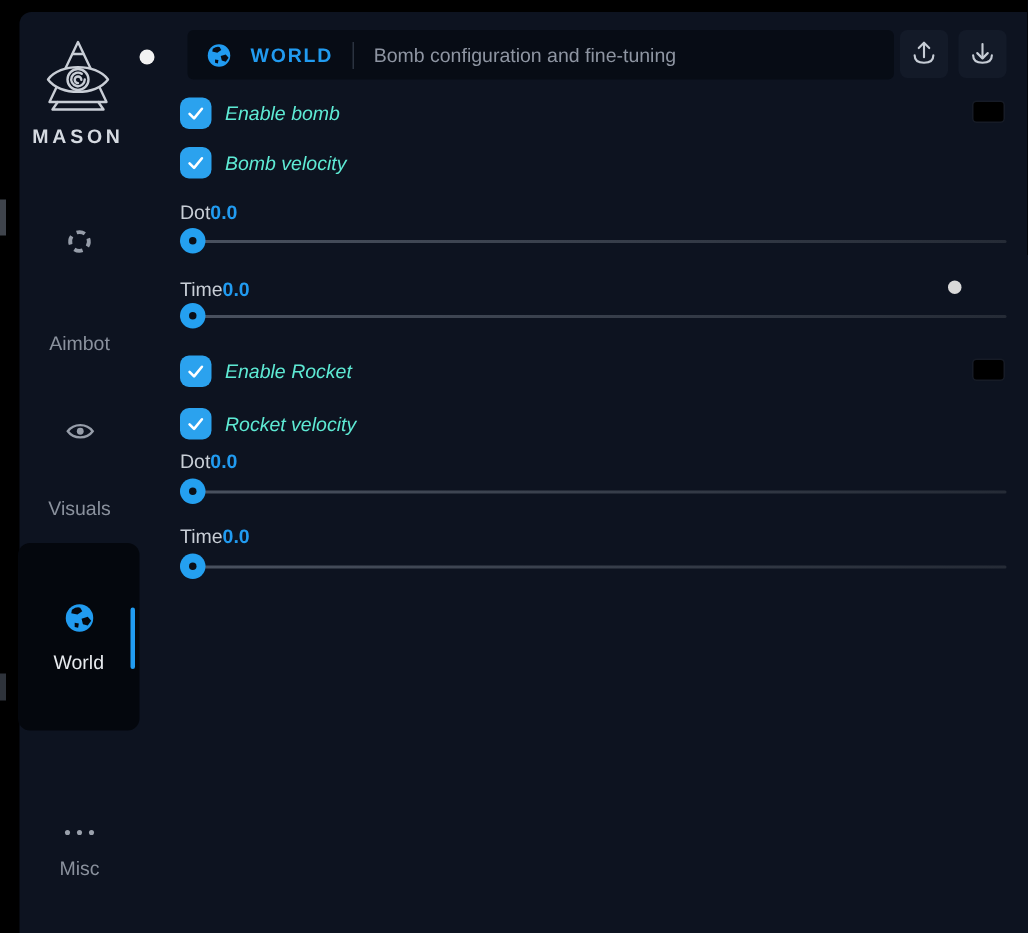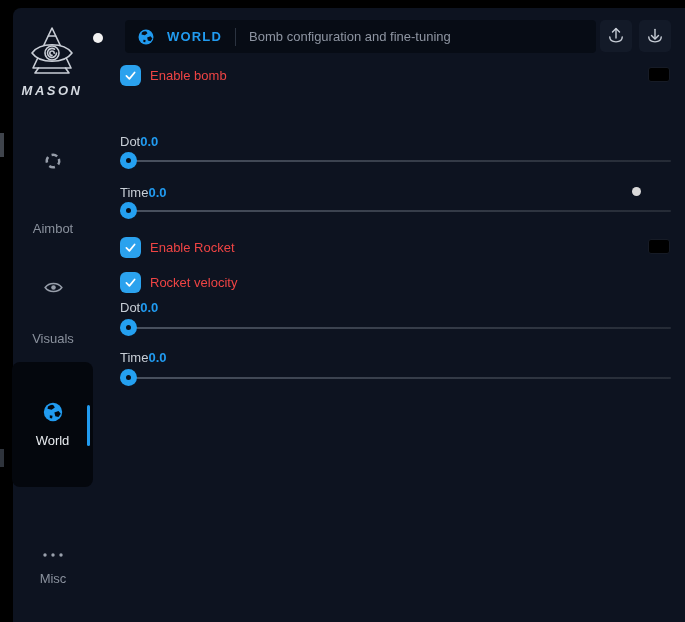--- a/index.html
+++ b/index.html
@@ -9,21 +9,21 @@
   .window{position:absolute;left:13px;top:8px;width:672px;height:614px;background:#0d1320;border-top-left-radius:8px;}
 
   
   .notch{position:absolute;width:4px;background:#3f444c;}
   .notch.n1{left:0;top:133px;height:24px;}
   .notch.n2{left:0;top:449px;height:18px;background:#2e333b;}
 
   
   .logo{position:absolute;left:30px;top:26px;width:44px;height:52px;}
   .brand{position:absolute;left:12px;top:83px;width:80px;text-align:center;color:#d5dae1;
-         font-size:13px;font-weight:bold;letter-spacing:2.5px;font-style:italic;}
+         font-size:13px;font-weight:bold;letter-spacing:2.5px;}
   .nav-item{position:absolute;left:13px;width:80px;display:flex;flex-direction:column;
             align-items:center;color:#8a919d;font-size:13px;cursor:default;}
   .nav-item .ic{height:22px;display:flex;align-items:center;justify-content:center;}
   .nav-item .lbl{margin-top:5px;}
   .nav-aimbot{top:150px;gap:44px;}
   .nav-visuals{top:276px;gap:28px;}
   .nav-misc{top:544px;}
   .world-tile{position:absolute;left:12px;top:362px;width:81px;height:125px;background:#04070d;
               border-radius:8px;display:flex;flex-direction:column;align-items:center;justify-content:center;}
   .world-tile .lbl{margin-top:6px;color:#e8ebef;font-size:13px;font-weight:500;}
@@ -37,21 +37,21 @@
   .subtitle{color:#8e95a2;font-size:13px;}
   .action-btn{position:absolute;top:20px;width:32px;height:32px;background:#131a28;border-radius:5px;
               display:flex;align-items:center;justify-content:center;cursor:pointer;}
   .btn-upload{left:600px;}
   .btn-download{left:639px;}
 
   
   .cb-row{position:absolute;left:120px;height:22px;display:flex;align-items:center;}
   .checkbox{width:21px;height:21px;border-radius:6px;background:#2ba2ee;display:flex;
             align-items:center;justify-content:center;flex:0 0 auto;}
-  .cb-row .lbl{margin-left:9px;color:#ef4444;font-size:13px;}
+  .cb-row .lbl{margin-left:9px;color:#5eead4;font-size:13px;font-style:italic;}
   .row-cb0{top:64px;} .row-cb1{top:97px;} .row-cb4{top:236px;} .row-cb5{top:271px;justify-content:flex-end;}
   .swatch{position:absolute;left:648px;width:22px;height:15px;background:#000;
           border:1px solid #161b26;border-radius:3px;}
   .sw0{top:67px;} .sw4{top:239px;}
 
   .slider-label{position:absolute;left:120px;height:15px;display:flex;align-items:baseline;
                 font-size:13px;color:#c8ced6;}
   .slider-label .val{color:#219bf0;margin-left:0;font-weight:700;}
   .sl-dot1{top:134px;} .sl-time1{top:185px;} .sl-dot2{top:300px;} .sl-time2{top:350px;}
   .track{position:absolute;left:120px;width:551px;height:2px;border-radius:1px;
@@ -164,20 +164,28 @@
   <div class="cb-row row-cb0">
     <span class="checkbox">
       <svg width="15" height="15" viewBox="0 0 20 20">
         <polyline points="4.5,10.5 8.5,14.5 15.5,6" fill="none" stroke="#fff" stroke-width="2.3" stroke-linecap="round" stroke-linejoin="round"></polyline>
       </svg>
     </span>
     <span class="lbl">Enable bomb</span>
   </div>
   <div class="swatch sw0"></div>
 
+  <div class="cb-row row-cb1">
+    <span class="checkbox">
+      <svg width="15" height="15" viewBox="0 0 20 20">
+        <polyline points="4.5,10.5 8.5,14.5 15.5,6" fill="none" stroke="#fff" stroke-width="2.3" stroke-linecap="round" stroke-linejoin="round"></polyline>
+      </svg>
+    </span>
+    <span class="lbl">Bomb velocity</span>
+  </div>
 
   <div class="slider-label sl-dot1">
     <span>Dot</span>
     <span class="val">0.0</span>
   </div>
   <div class="track tr1"></div>
   <div class="handle h1"></div>
 
   <div class="slider-label sl-time1">
     <span>Time</span>

